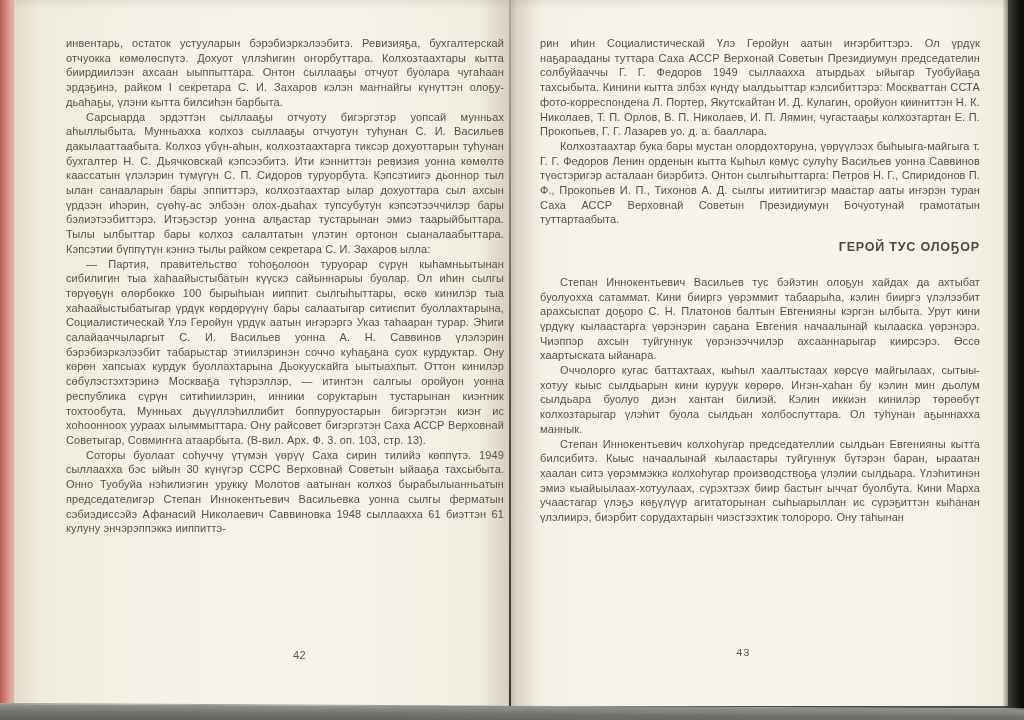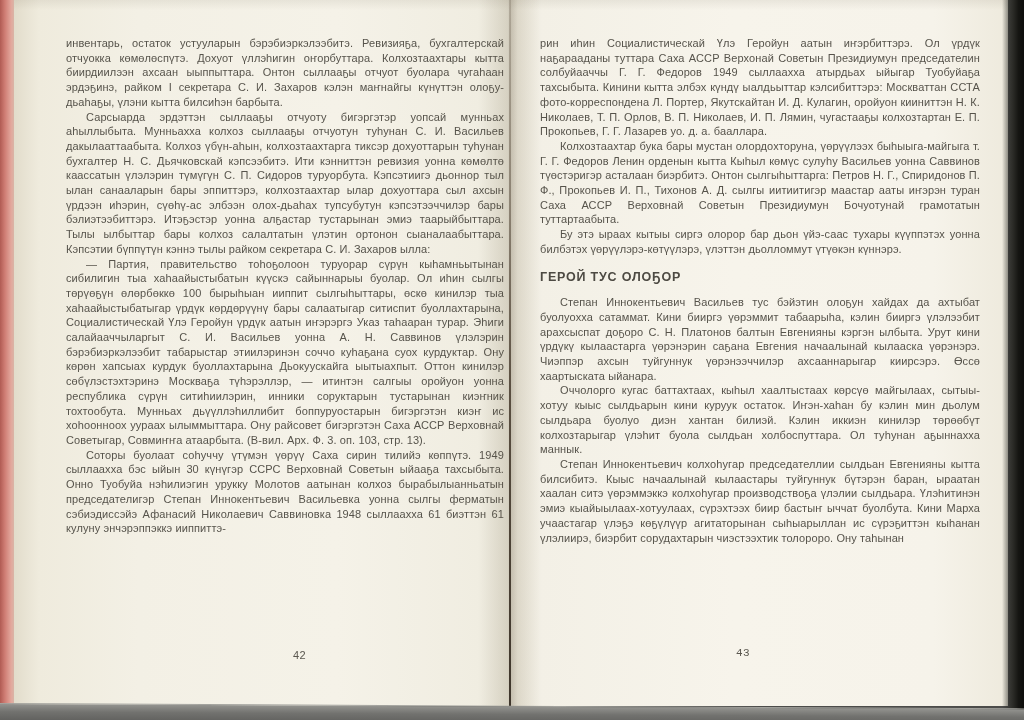--- a/index.html
+++ b/index.html
@@ -35,21 +35,21 @@
     background:linear-gradient(180deg,#93938f 0%,#72726f 35%,#565654 100%);
     border-top:1px solid #a3a39e;}
 
   
   .text-block{position:absolute;top:36px;text-align:justify;
     color:#56534b;font-size:11px;line-height:14.7px;letter-spacing:.1px;}
   .page-left .text-block{left:52px;width:438px;}
   .page-right .text-block{left:30px;width:440px;}
   .text-block p{margin:0;text-indent:20px;}
   .text-block p.flush{text-indent:0;}
-  .section-heading{margin:13px 0 11px;text-align:left;font-size:12.5px;font-weight:bold;
+  .section-heading{margin:13px 0 20px;text-align:right;font-size:12.5px;font-weight:bold;
     letter-spacing:.8px;color:#4d4a43;text-indent:0;}
   .page-num{position:absolute;font-size:11px;color:#5a574f;letter-spacing:.5px;}
   .page-left .page-num{left:246px;top:649px;margin-left:33px;}
   .page-right .page-num{left:226px;top:647px;font-family:Liberation Mono, monospace;}
 </style>
 </head>
 <body>
 
 <div class="photo">
 
@@ -60,24 +60,23 @@
       <p>— Партия, правительство тоһоҕолоон туруорар сүрүн кыһамньытынан сибилигин тыа хаһаайыстыбатын күүскэ сайыннарыы буолар. Ол иһин сылгы төрүөҕүн өлөрбөккө 100 бырыһыан ииппит сылгыһыттары, өскө кинилэр тыа хаһаайыстыбатыгар үрдүк көрдөрүүнү бары салаатыгар ситиспит буоллахтарына, Социалистическай Үлэ Геройун үрдүк аатын иҥэрэргэ Указ таһааран турар. Эһиги салайааччыларгыт С. И. Васильев уонна А. Н. Саввинов үлэлэрин бэрэбиэркэлээбит табарыстар этиилэринэн соччо куһаҕана суох курдуктар. Ону көрөн хапсыах курдук буоллахтарына Дьокуускайга ыытыахпыт. Оттон кинилэр сөбүлэстэхтэринэ Москваҕа түһэрэллэр, — итинтэн салгыы оройуон уонна республика сүрүн ситиһиилэрин, инники соруктарын тустарынан киэҥник тохтообута. Мунньах дьүүллэһиллибит боппуруостарын бигэргэтэн киэҥ ис хоһоонноох уураах ылыммыттара. Ону райсовет бигэргэтэн Саха АССР Верховнай Советыгар, Совмиҥҥа атаарбыта. (В-вил. Арх. Ф. 3. оп. 103, стр. 13).</p>
       <p>Соторы буолаат соһуччу үтүмэн үөрүү Саха сирин тилийэ көппүтэ. 1949 сыллаахха бэс ыйын 30 күнүгэр ССРС Верховнай Советын ыйааҕа тахсыбыта. Онно Туобуйа нэһилиэгин урукку Молотов аатынан колхоз бырабылыанньатын председателигэр Степан Иннокентьевич Васильевка уонна сылгы ферматын сэбиэдиссэйэ Афанасий Николаевич Саввиновка 1948 сыллаахха 61 биэттэн 61 кулуну энчэрэппэккэ ииппиттэ-</p>
     </div>
     <div class="page-num">42</div>
   </div>
 
   <div class="page page-right">
     <div class="text-block">
       <p class="flush">рин иһин Социалистическай Үлэ Геройун аатын иҥэрбиттэрэ. Ол үрдүк наҕарааданы туттара Саха АССР Верхонай Советын Президиумун председателин солбуйааччы Г. Г. Федоров 1949 сыллаахха атырдьах ыйыгар Туобуйаҕа тахсыбыта. Кинини кытта элбэх күндү ыалдьыттар кэлсибиттэрэ: Москваттан ССТА фото-корреспондена Л. Портер, Якутскайтан И. Д. Кулагин, оройуон кииниттэн Н. К. Николаев, Т. П. Орлов, В. П. Николаев, И. П. Лямин, чугастааҕы колхозтартан Е. П. Прокопьев, Г. Г. Лазарев уо. д. а. бааллара.</p>
       <p>Колхозтаахтар бука бары мустан олордохторуна, үөрүүлээх быһыыга-майгыга т. Г. Г. Федоров Ленин орденын кытта Кыһыл көмүс сулуһу Васильев уонна Саввинов түөстэригэр асталаан биэрбитэ. Онтон сылгыһыттарга: Петров Н. Г., Спиридонов П. Ф., Прокопьев И. П., Тихонов А. Д. сылгы иитиитигэр маастар ааты иҥэрэн туран Саха АССР Верховнай Советын Президиумун Бочуотунай грамотатын туттартаабыта.</p>
-      <p>Бу этэ ыраах кытыы сиргэ олорор бар дьон үйэ-саас тухары күүппэтэх уонна билбэтэх үөрүүлэрэ-көтүүлэрэ, үлэттэн дьолломмут үтүөкэн күннэрэ.</p>
       <h2 class="section-heading">ГЕРОЙ ТУС ОЛОҔОР</h2>
       <p>Степан Иннокентьевич Васильев тус бэйэтин олоҕун хайдах да ахтыбат буолуохха сатаммат. Кини бииргэ үөрэммит табаарыһа, кэлин бииргэ үлэлээбит арахсыспат доҕоро С. Н. Платонов балтын Евгенияны кэргэн ылбыта. Урут кини үрдүкү кылаастарга үөрэнэрин саҕана Евгения начаалынай кылааска үөрэнэрэ. Чиэппэр ахсын туйгуннук үөрэнээччилэр ахсааннарыгар киирсэрэ. Өссө хаартыската ыйанара.</p>
-      <p>Оччолорго кугас баттахтаах, кыһыл хаалтыстаах көрсүө майгылаах, сытыы-хотуу кыыс сылдьарын кини куруук остаток. Иҥэн-хаһан бу кэлин мин дьолум сылдьара буолуо диэн хантан билиэй. Кэлин иккиэн кинилэр төрөөбүт колхозтарыгар үлэһит буола сылдьан холбоспуттара. Ол туһунан аҕыннахха маннык.</p>
+      <p>Оччолорго кугас баттахтаах, кыһыл хаалтыстаах көрсүө майгылаах, сытыы-хотуу кыыс сылдьарын кини куруук көрөрө. Иҥэн-хаһан бу кэлин мин дьолум сылдьара буолуо диэн хантан билиэй. Кэлин иккиэн кинилэр төрөөбүт колхозтарыгар үлэһит буола сылдьан холбоспуттара. Ол туһунан аҕыннахха маннык.</p>
       <p>Степан Иннокентьевич колхоһугар председателлии сылдьан Евгенияны кытта билсибитэ. Кыыс начаалынай кылаастары туйгуннук бүтэрэн баран, ыраатан хаалан ситэ үөрэммэккэ колхоһугар производствоҕа үлэлии сылдьара. Үлэһитинэн эмиэ кыайыылаах-хотуулаах, сүрэхтээх биир бастыҥ ыччат буолбута. Кини Марха учаастагар үлэҕэ көҕүлүүр агитаторынан сыһыарыллан ис сүрэҕиттэн кыһанан үлэлиирэ, биэрбит сорудахтарын чиэстээхтик толороро. Ону таһынан</p>
     </div>
     <div class="page-num">43</div>
   </div>
 
   <div class="gutter-shadow"></div>
   <div class="gutter-line"></div>
   <div class="cover-edge"></div>
   <div class="right-edge"></div>
   <div class="bottom-band"></div>

